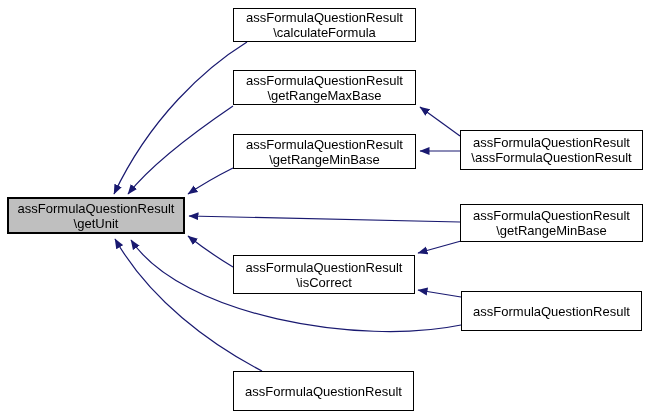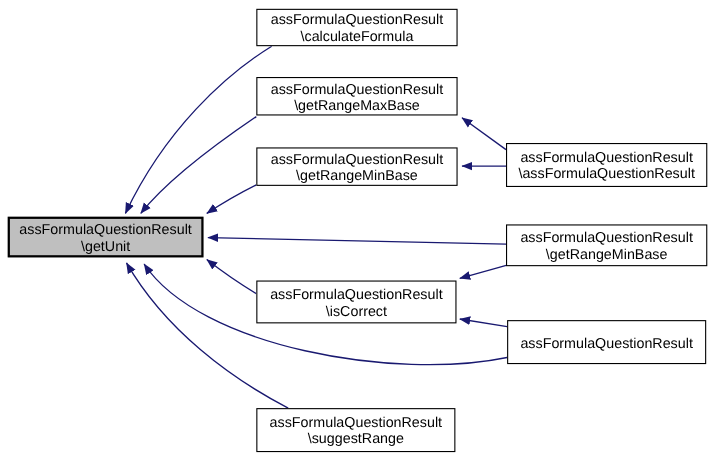--- a/index.html
+++ b/index.html
@@ -80,16 +80,15 @@
   </div>
       <div class="node" style="left: 233px; top: 255px; width: 182px; height: 39px;">
     <span>assFormulaQuestionResult</span>
     <span>\isCorrect</span>
   </div>
       <div class="node" style="left: 461px; top: 291px; width: 181px; height: 40px;">
     <span>assFormulaQuestionResult</span>
   </div>
       <div class="node" style="left: 233px; top: 371px; width: 181px; height: 40px;">
     <span>assFormulaQuestionResult</span>
-    <span>\suggestRange</span>
   </div>
     </div>
 </div>
 
 </body></html>

